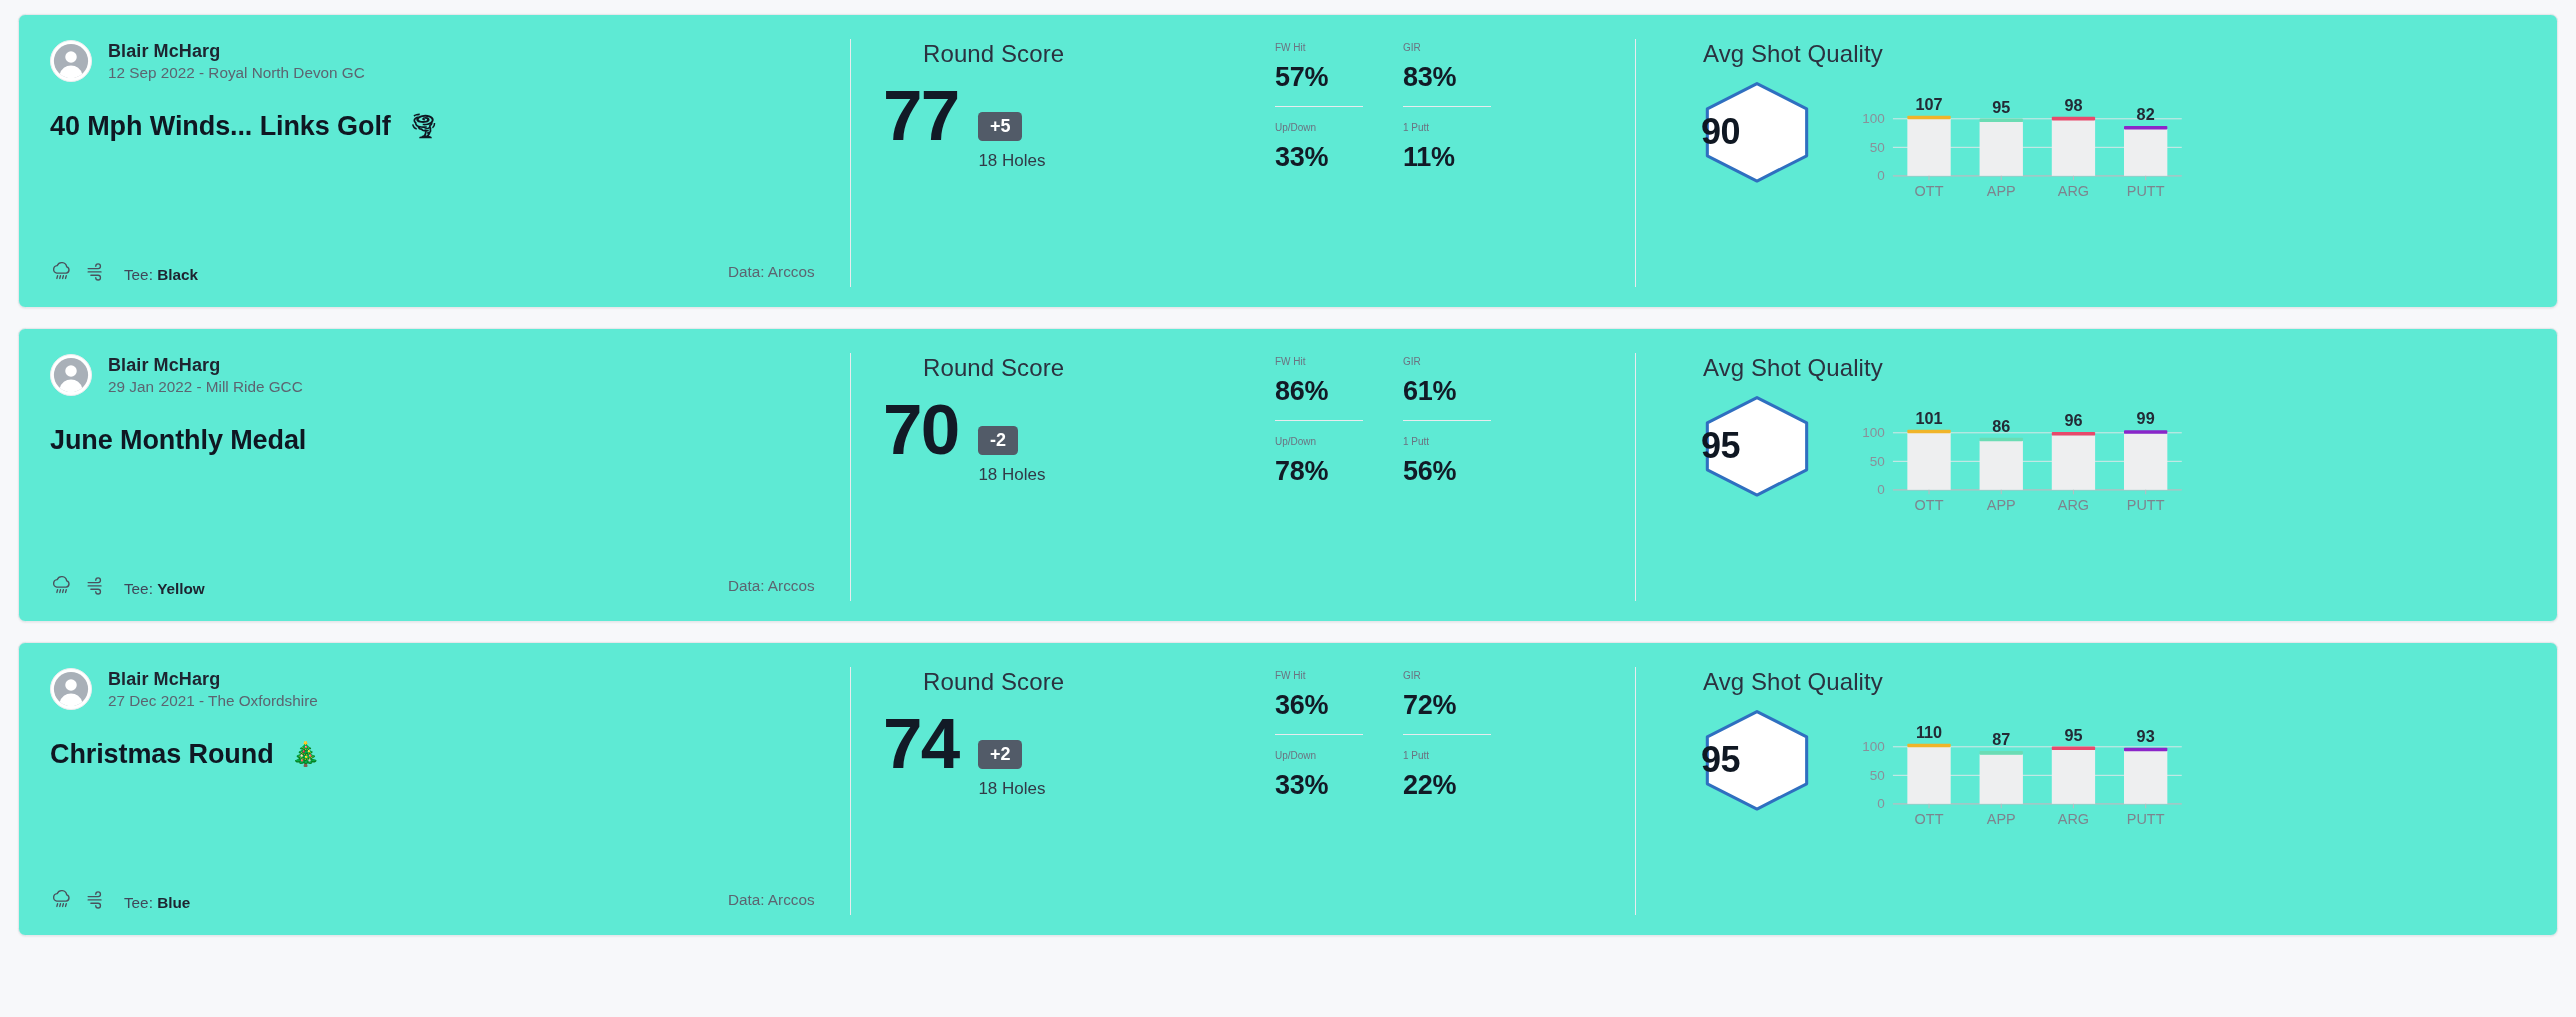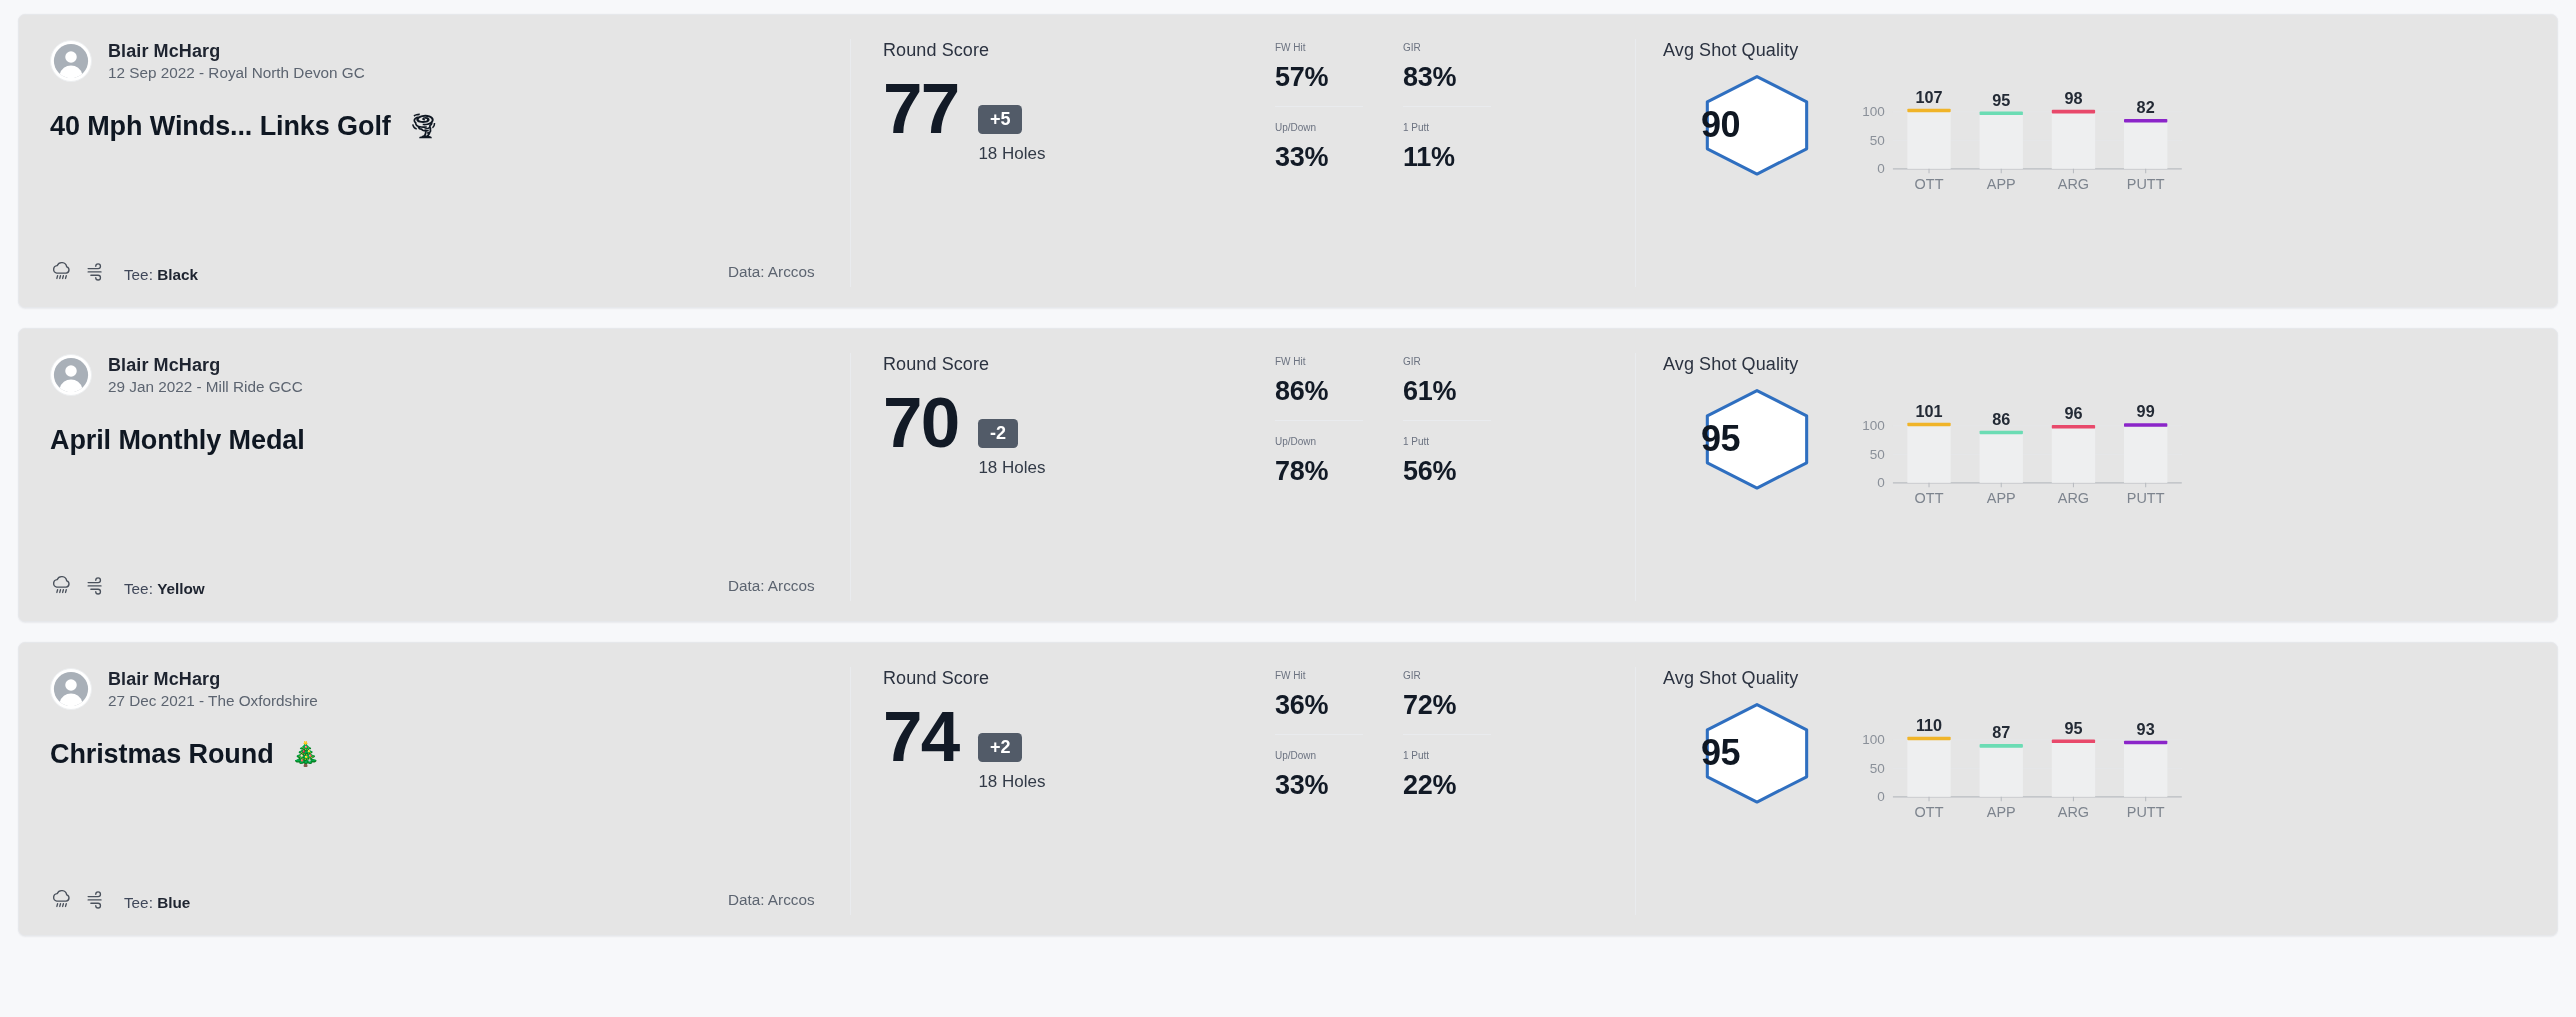--- a/index.html
+++ b/index.html
@@ -11,21 +11,21 @@
     -webkit-font-smoothing: antialiased;
   }
   .feed {
     width: 2576px;
     padding: 14.4px 18px 0 18px;
     display: flex;
     flex-direction: column;
     gap: 20px;
   }
   .round-card {
-    background: #e5e5e5;
+    background: #5eead4;
     border: 0.9px solid #e6e8eb;
     border-radius: 7.2px;
     box-shadow: 0 0.9px 1.8px rgba(16,24,40,0.06);
     display: flex;
     align-items: stretch;
     min-height: 294px;
     position: relative;
   }
 
   
@@ -93,21 +93,21 @@
   }
   .score-pane::after {
     content: "";
     position: absolute;
     right: 0; top: 23.5px; bottom: 20px;
     width: 0.9px;
     background: #e9ebee;
   }
   .score-block { width: 361px; }
   .pane-heading {
-    font-size: 18px; color: #2b3240; font-weight: 400; letter-spacing: 0.1px;
+    font-size: 24px; color: #2b3240; font-weight: 400; letter-spacing: 0.1px; margin-left: 40px;
   }
   .score-row {
     margin-top: 14.4px;
     display: flex; align-items: flex-start; gap: 20px;
   }
   .score-number {
     font-size: 71px; line-height: .92;
     font-weight: 700; color: #121a26;
     letter-spacing: -1.8px;
   }
@@ -314,21 +314,21 @@
             <path d="M7.6 34.5a12.8 12.8 0 0 1 24.8 0 19 19 0 0 1-24.8 0z" fill="#ffffff"></path>
           </svg>
         </div>
         <div class="player-meta">
           <div class="player-name">Blair McHarg</div>
           <div class="round-date">29 Jan 2022 - Mill Ride GCC</div>
         </div>
       </div>
 
       <div class="round-title">
-        <span>April Monthly Medal</span>
+        <span>June Monthly Medal</span>
         <span class="title-emoji"></span>
       </div>
 
       <div class="info-footer">
         <div class="cond-group">
           <svg class="cond-icon" width="23.5" height="23.5" viewBox="0 0 26 26">
             <path d="M7.4 14.5a4.2 4.2 0 0 1 .5-8.3 5.6 5.6 0 0 1 10.6 1.3 3.6 3.6 0 0 1-.6 7H7.4z" fill="none" stroke="#4a515c" stroke-width="1.5" stroke-linejoin="round"></path>
             <g stroke="#4a515c" stroke-width="1.5" stroke-linecap="round">
               <line x1="8.4" y1="17.4" x2="7.6" y2="20.4"></line>
               <line x1="11.6" y1="17.4" x2="10.8" y2="20.4"></line>

